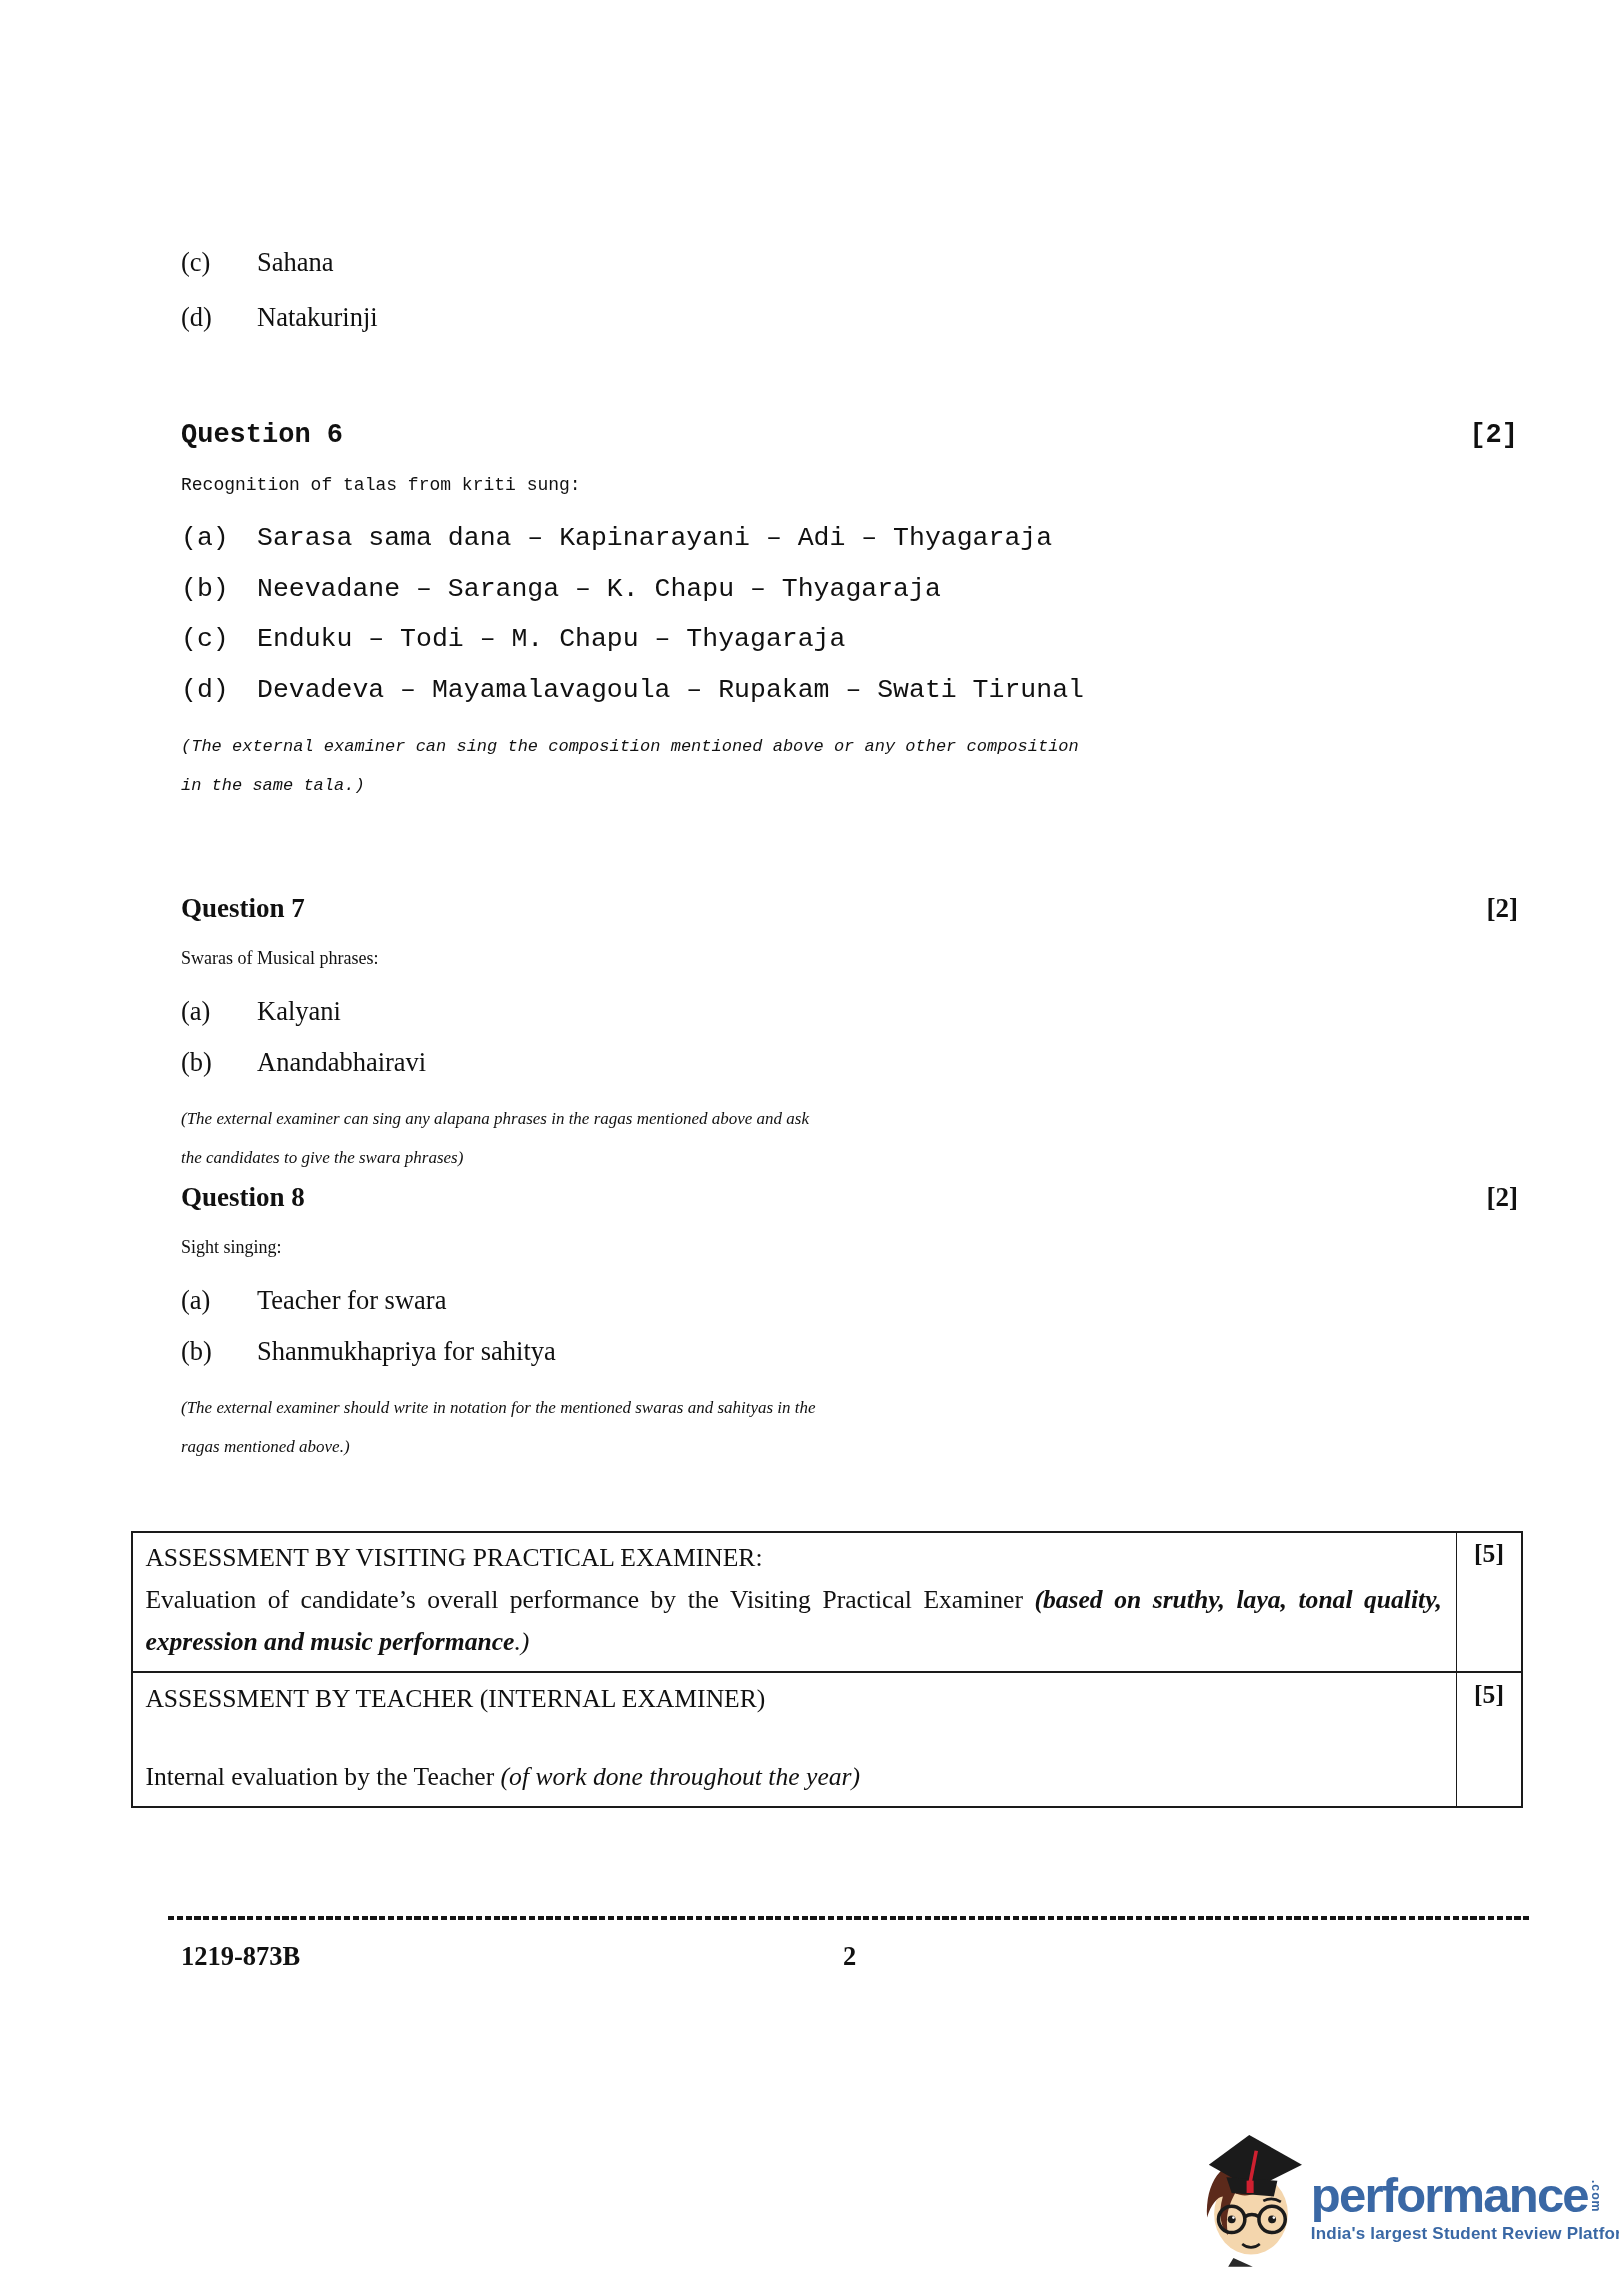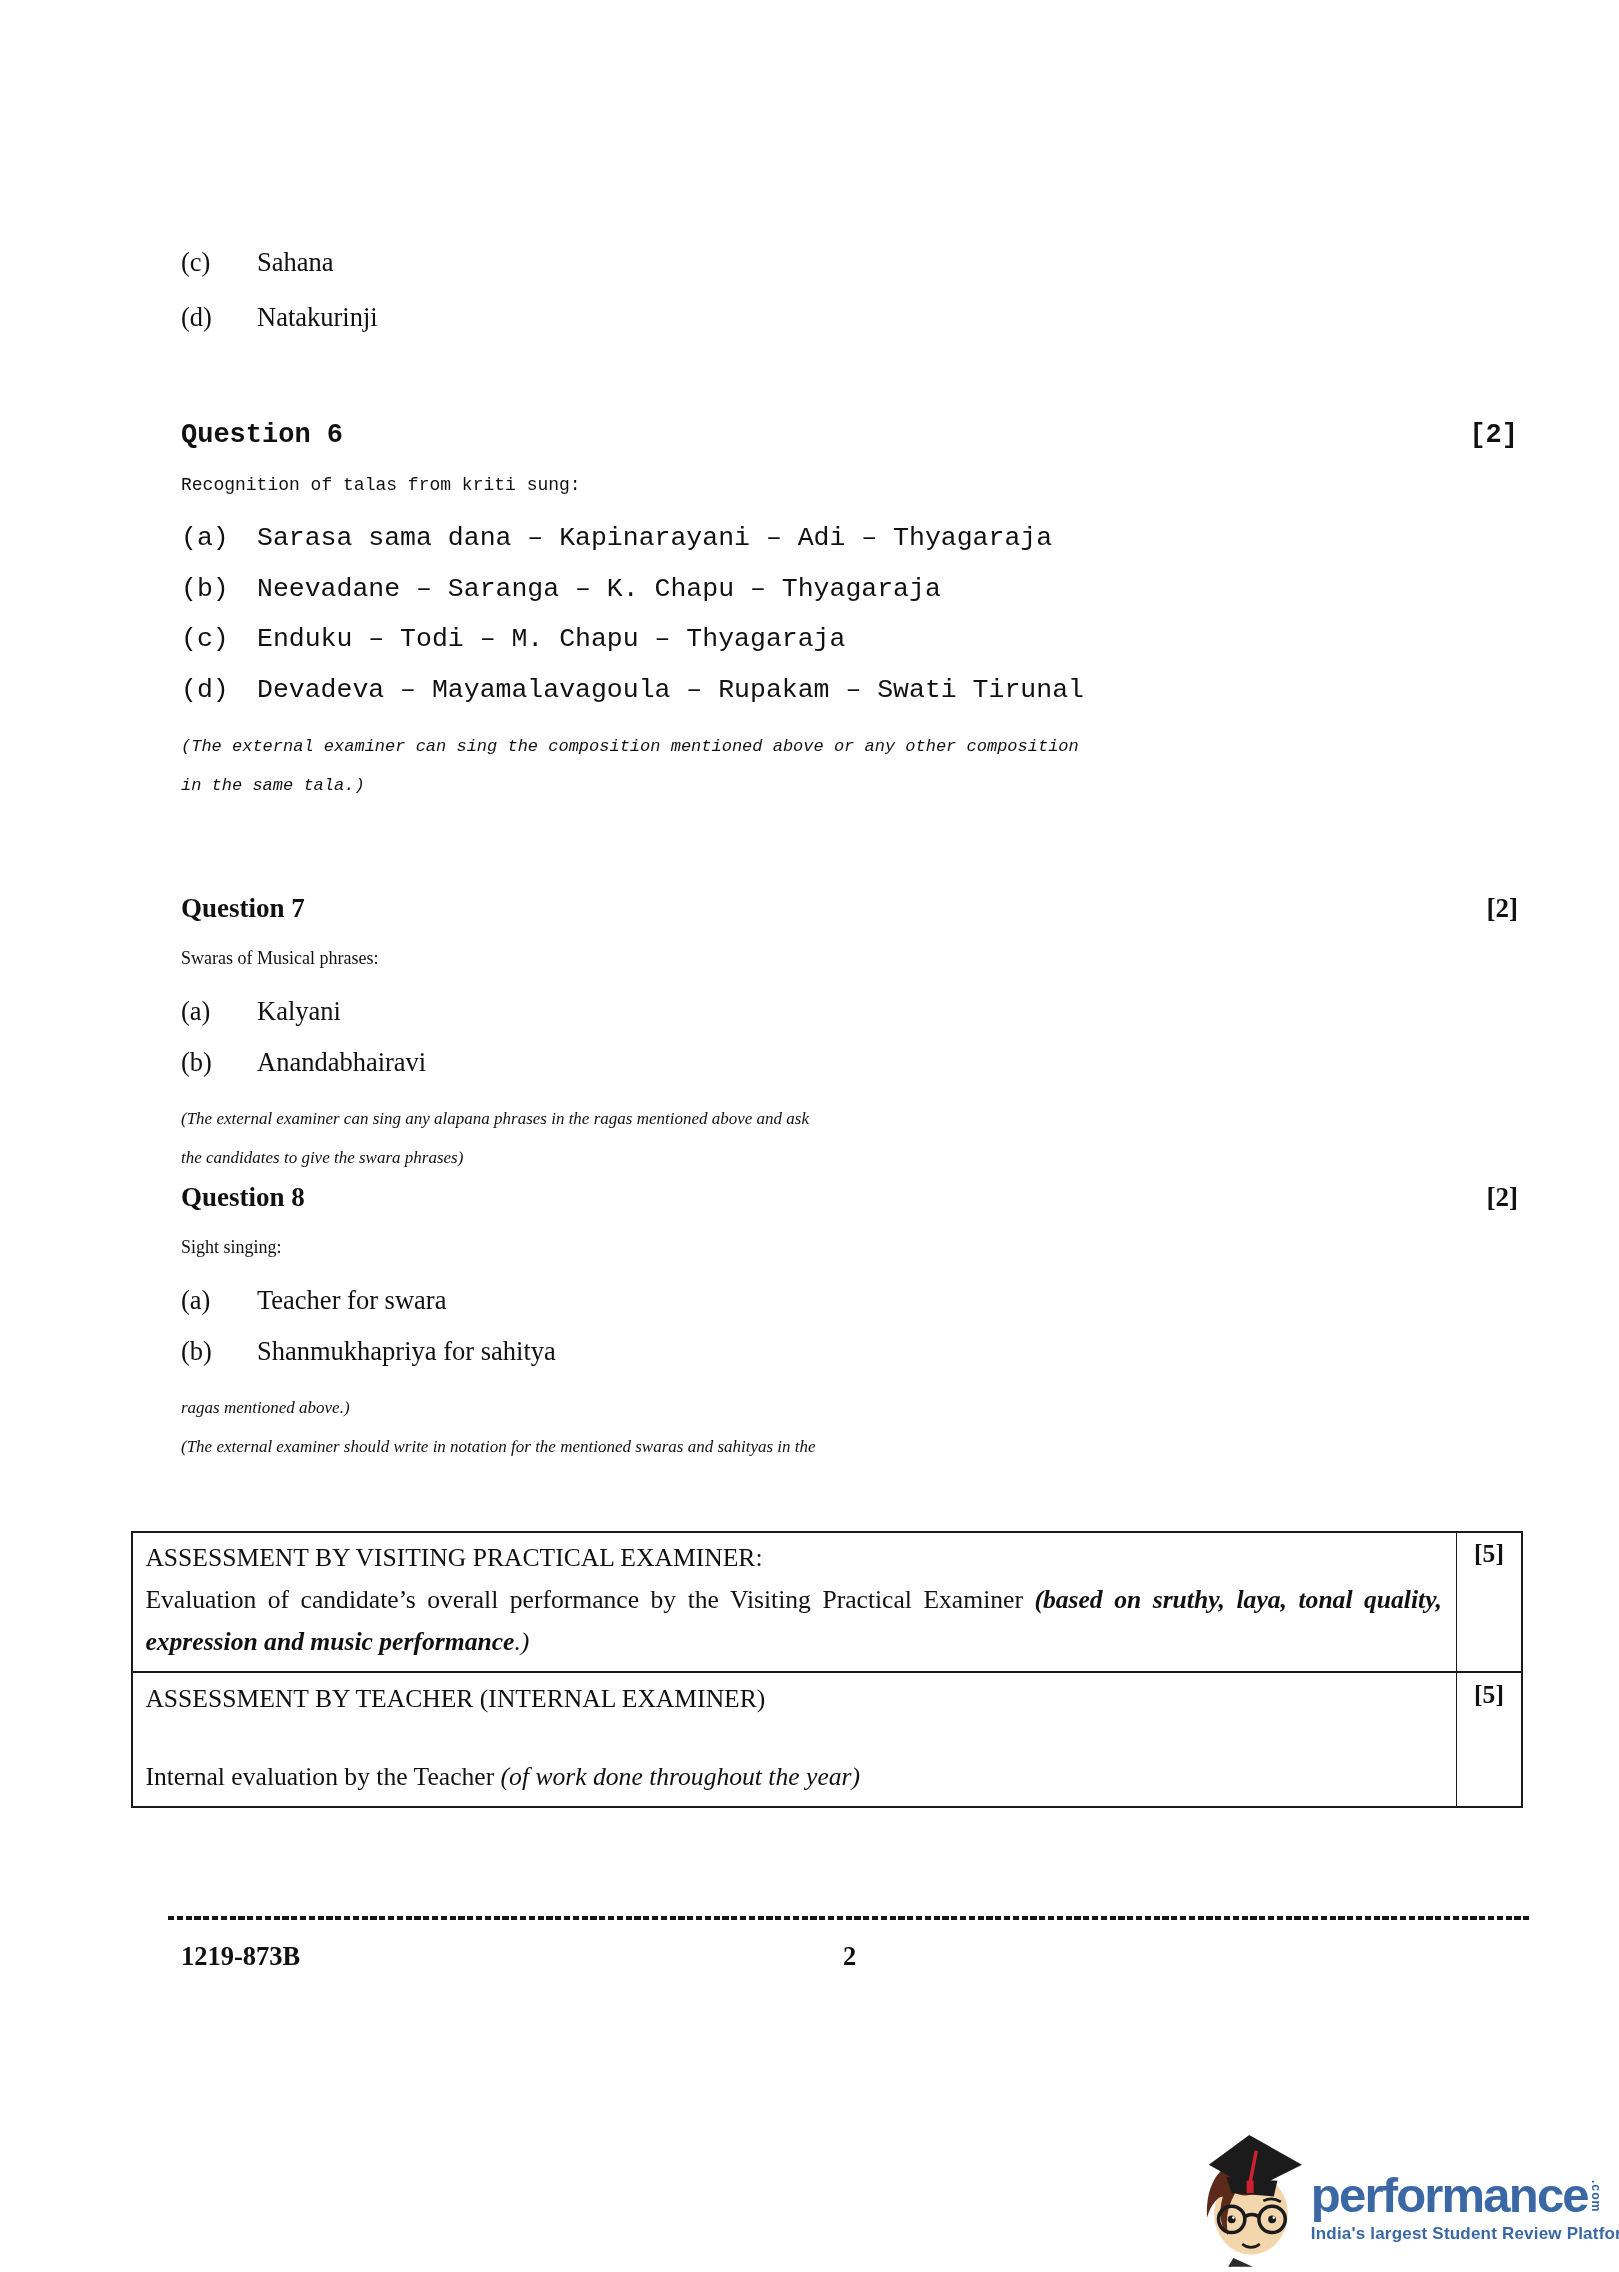--- a/index.html
+++ b/index.html
@@ -133,22 +133,22 @@
     <div class="item">
       <span class="lbl">(a)</span>
       <span class="txt">Teacher for swara</span>
     </div>
     <div class="item">
       <span class="lbl">(b)</span>
       <span class="txt">Shanmukhapriya for sahitya</span>
     </div>
   </div>
   <div class="qnote">
+    <div>(The external examiner should write in notation for the mentioned swaras and sahityas in the</div>
     <div>ragas mentioned above.)</div>
-    <div>(The external examiner should write in notation for the mentioned swaras and sahityas in the</div>
   </div>
 </div>
 
 <div id="assessment-table">
   <div class="trow">
     <div class="tmain">
       <div class="theading">ASSESSMENT BY VISITING PRACTICAL EXAMINER:</div>
       <div class="tbody">
         <span>Evaluation of candidate’s overall performance by the Visiting Practical Examiner </span><span class="bi">(based on sruthy, laya, tonal quality, expression and music performance</span><span class="it">.)</span>
       </div>

